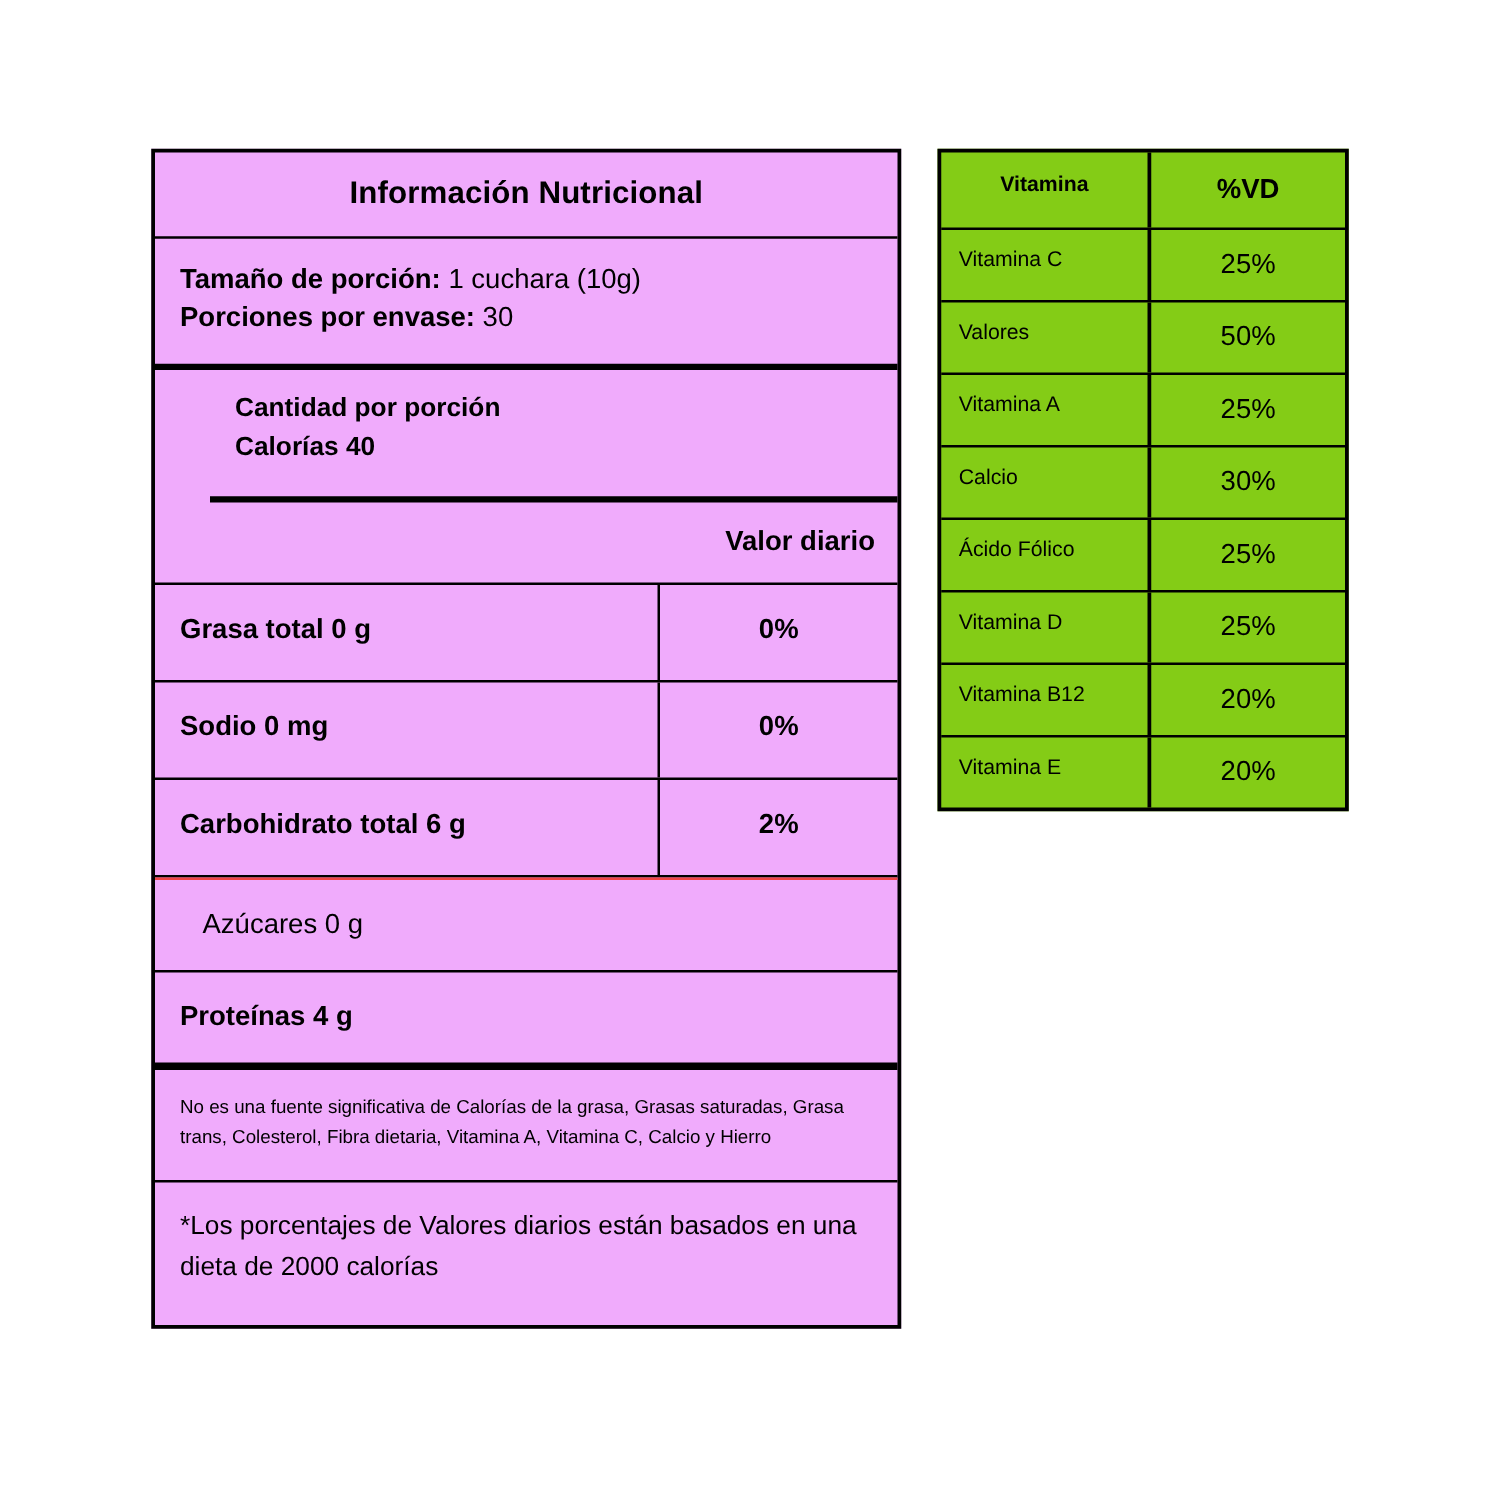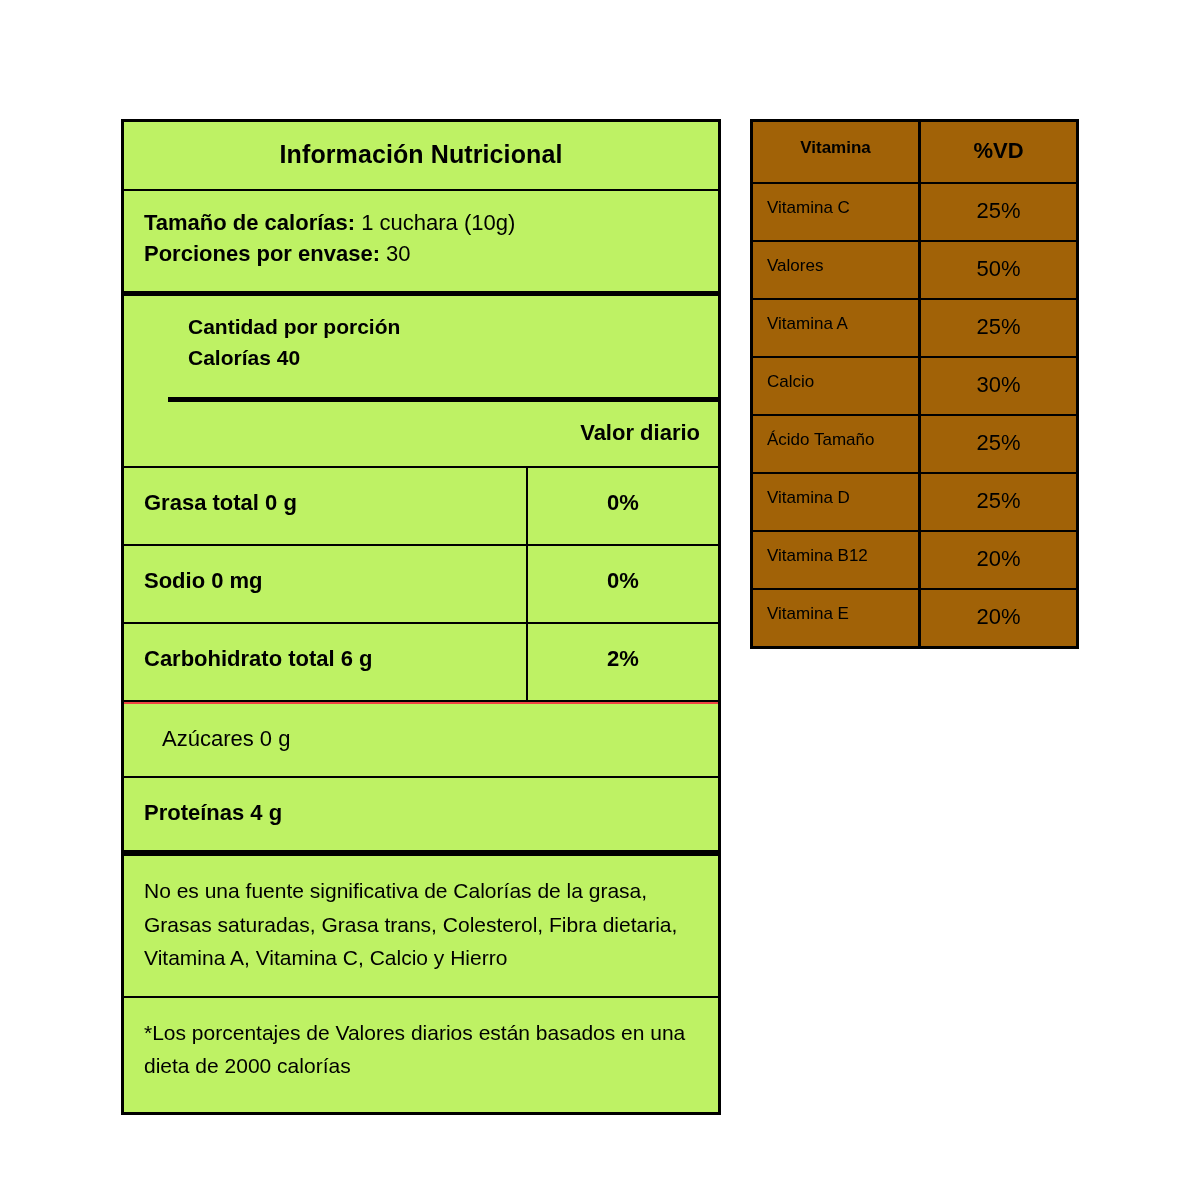--- a/index.html
+++ b/index.html
@@ -17,21 +17,21 @@
   }
 
   
   #nutrition-panel {
     position: absolute;
     left: 121px;
     top: 119px;
     width: 600px;
     box-sizing: border-box;
     border: 3px solid #000;
-    background: #bef264;
+    background: #f0abfc;
   }
 
   .nf-title-row {
     border-bottom: 2px solid #000;
     padding: 18px 14px 20px 14px;
     text-align: center;
   }
   .nf-title {
     font-size: 25px;
     font-weight: bold;
@@ -110,41 +110,41 @@
     padding: 22px 20px 24px 20px;
     font-size: 22px;
     font-weight: bold;
   }
 
   .nf-note-row {
     border-bottom: 2px solid #000;
     padding: 18px 20px 22px 20px;
   }
   .nf-note-text {
-    font-size: 21px;
+    font-size: 15px;
     line-height: 1.58;
   }
 
   .nf-footnote-row {
     padding: 18px 20px 30px 20px;
   }
   .nf-footnote-text {
     font-size: 21px;
     line-height: 1.58;
   }
 
   
   #vitamin-panel {
     position: absolute;
     left: 750px;
     top: 119px;
     width: 329px;
     box-sizing: border-box;
     border: 3px solid #000;
-    background: #a16207;
+    background: #84cc16;
   }
   .vt-row {
     display: flex;
     border-bottom: 2px solid #000;
   }
   .vt-row:last-child { border-bottom: none; }
   .vt-cell-name {
     width: 168px;
     box-sizing: border-box;
     border-right: 3px solid #000;
@@ -170,21 +170,21 @@
 <body>
 
 <section id="nutrition-panel">
 
   <div class="nf-title-row">
     <div class="nf-title">Información Nutricional</div>
   </div>
 
   <div class="nf-serving-row">
     <div class="nf-serving-line">
-      <b>Tamaño de calorías:</b><span> 1 cuchara (10g)</span>
+      <b>Tamaño de porción:</b><span> 1 cuchara (10g)</span>
     </div>
     <div class="nf-serving-line">
       <b>Porciones por envase:</b><span> 30</span>
     </div>
   </div>
 
   <div class="nf-amount-row">
     <div class="nf-amount-label">Cantidad por porción</div>
     <div class="nf-calories">Calorías 40</div>
   </div>
@@ -239,21 +239,21 @@
   </div>
   <div class="vt-row">
     <div class="vt-cell-name">Vitamina A</div>
     <div class="vt-cell-value">25%</div>
   </div>
   <div class="vt-row">
     <div class="vt-cell-name">Calcio</div>
     <div class="vt-cell-value">30%</div>
   </div>
   <div class="vt-row">
-    <div class="vt-cell-name">Ácido Tamaño</div>
+    <div class="vt-cell-name">Ácido Fólico</div>
     <div class="vt-cell-value">25%</div>
   </div>
   <div class="vt-row">
     <div class="vt-cell-name">Vitamina D</div>
     <div class="vt-cell-value">25%</div>
   </div>
   <div class="vt-row">
     <div class="vt-cell-name">Vitamina B12</div>
     <div class="vt-cell-value">20%</div>
   </div>

